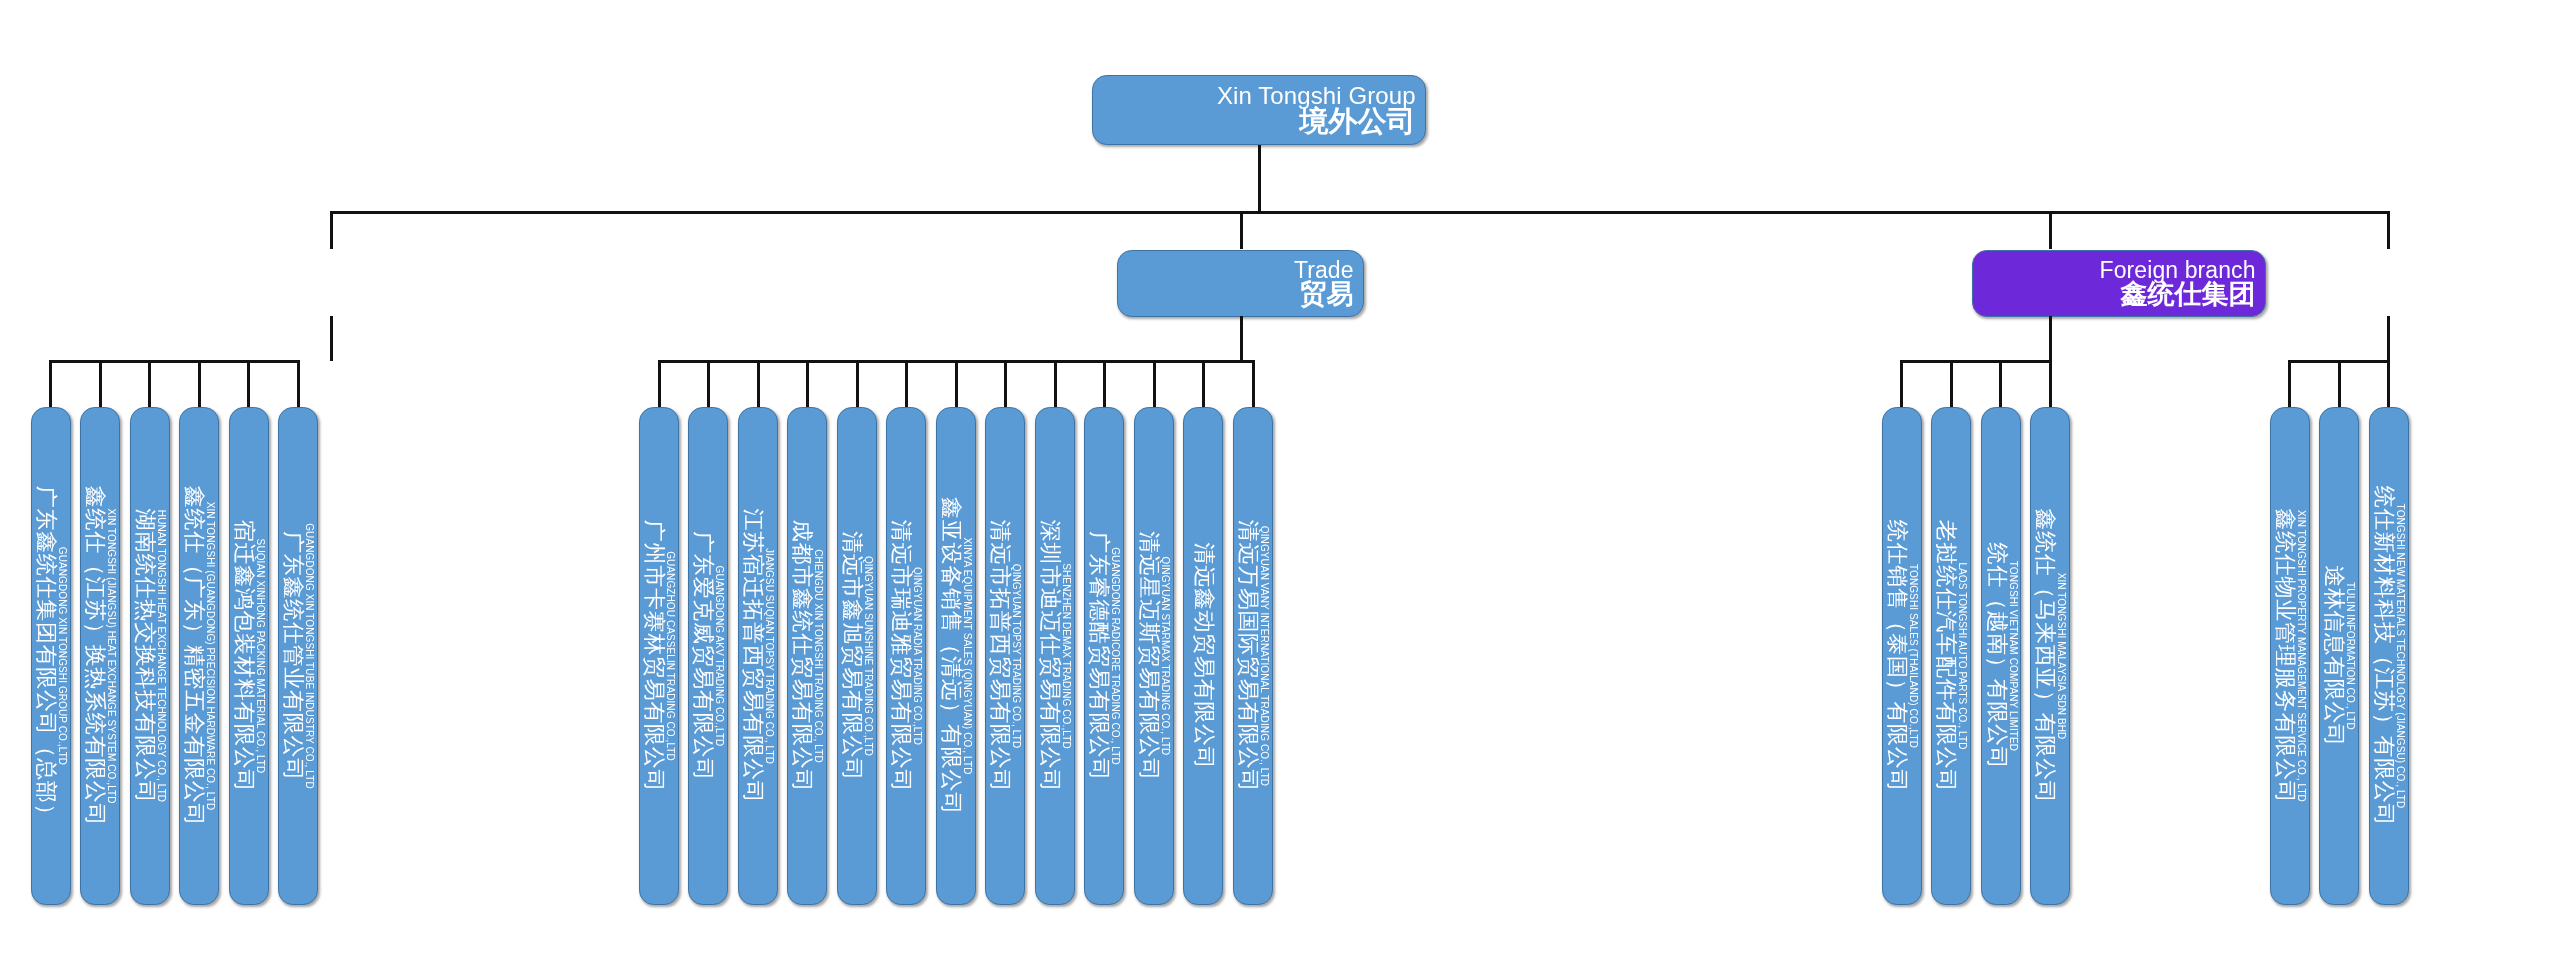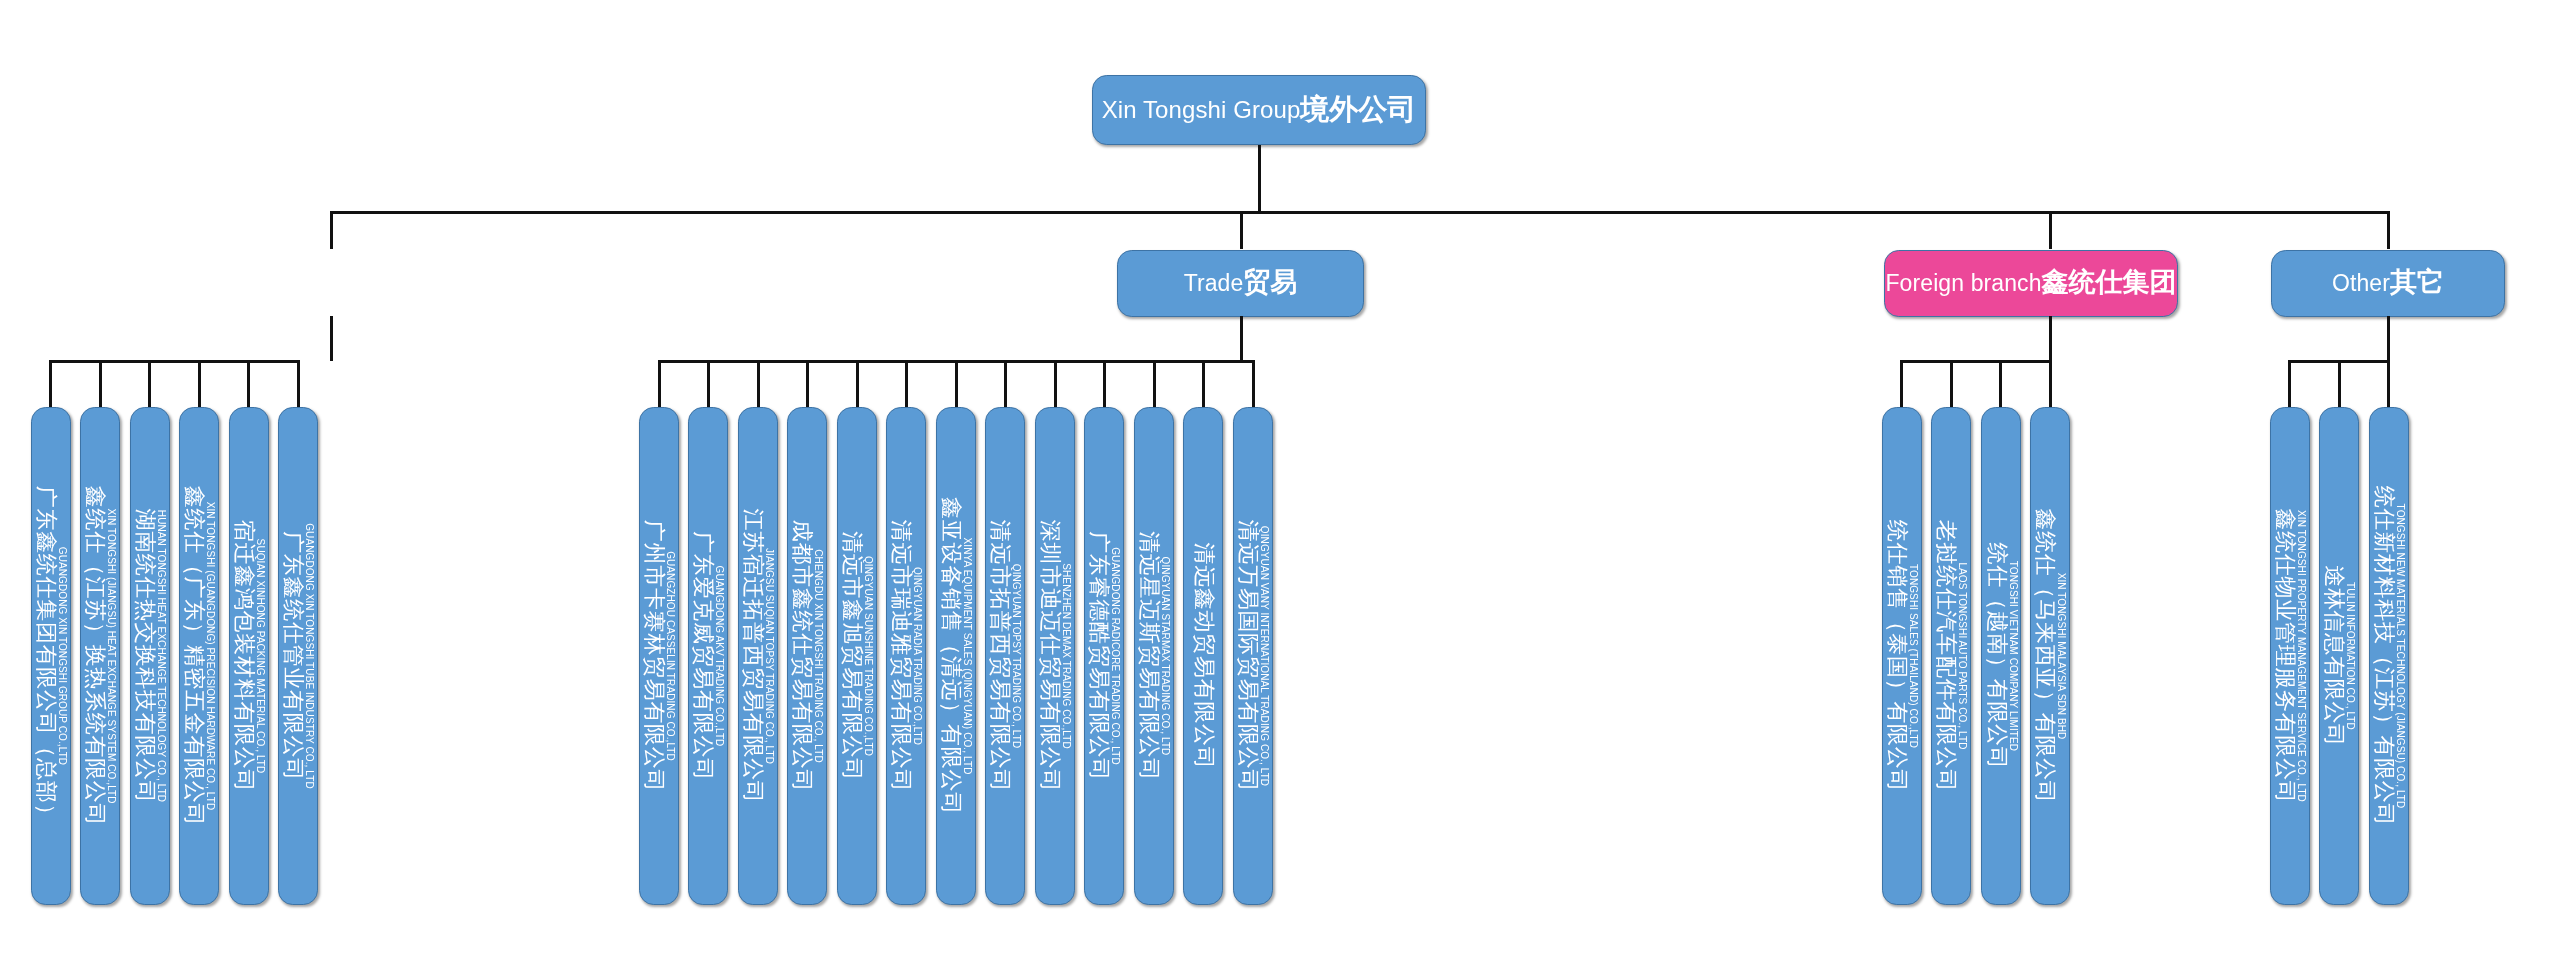--- a/index.html
+++ b/index.html
@@ -32,24 +32,25 @@
     color: #ffffff;
     box-shadow: 1.3px 2px 2.7px rgba(0,0,0,0.35);
     display: flex;
     align-items: center;
     justify-content: center;
     overflow: hidden;
   }
 
   
   .node.h-node {
-    flex-direction: row;
+    flex-direction: column;
     text-align: center;
     line-height: 1.0;
     padding: 2.7px 9.4px;
+    align-items: flex-end;
   }
   .node.h-node .en {
     display: block;
     font-size: 23px;
     font-weight: 400;
     white-space: nowrap;
     letter-spacing: 0.1px;
   }
   .node.h-node .cn {
     display: block;
@@ -245,21 +246,21 @@
       </div>
     </div>
     <div class="vline" style="left: 1252px; top: 360px; height: 47px; background: rgb(17, 17, 17);"></div>
     <div class="node v-node" style="left: 1233px; top: 407px; width: 40px; height: 498px; background: rgb(91, 155, 213); border-color: rgb(61, 115, 165); color: rgb(255, 255, 255);">
       <div class="v-inner" style="width: 482px; height: 40px;">
         <div class="cn">清远万易国际贸易有限公司</div>
         <div class="en">QINGYUAN VANY INTERNATIONAL TRADING CO., LTD</div>
       </div>
     </div>
     <div class="vline" style="left: 2049px; top: 211px; height: 38px; background: rgb(17, 17, 17);"></div>
-    <div class="node h-node division" style="left: 1884px; top: 250px; width: 294px; height: 67px; background: #ec4899; border-color: rgb(61, 115, 165); color: rgb(255, 255, 255);">
+    <div class="node h-node division" style="left: 1972px; top: 250px; width: 294px; height: 67px; background: #6d28d9; border-color: rgb(61, 115, 165); color: rgb(255, 255, 255);">
       <span class="en">Foreign branch</span>
       <span class="cn">鑫统仕集团</span>
     </div>
     <div class="vline" style="left: 2049px; top: 316px; height: 45px; background: rgb(17, 17, 17);"></div>
     <div class="hline" style="left: 1902px; top: 360px; width: 148px; background: rgb(17, 17, 17);"></div>
     <div class="vline" style="left: 1900px; top: 360px; height: 47px; background: rgb(17, 17, 17);"></div>
     <div class="node v-node" style="left: 1882px; top: 407px; width: 40px; height: 498px; background: rgb(91, 155, 213); border-color: rgb(61, 115, 165); color: rgb(255, 255, 255);">
       <div class="v-inner" style="width: 482px; height: 40px;">
         <div class="cn">统仕销售（泰国）有限公司</div>
         <div class="en">TONGSHI SALES (THAILAND) CO.,LTD</div>
@@ -280,24 +281,20 @@
       </div>
     </div>
     <div class="vline" style="left: 2049px; top: 360px; height: 47px; background: rgb(17, 17, 17);"></div>
     <div class="node v-node" style="left: 2030px; top: 407px; width: 40px; height: 498px; background: rgb(91, 155, 213); border-color: rgb(61, 115, 165); color: rgb(255, 255, 255);">
       <div class="v-inner" style="width: 482px; height: 40px;">
         <div class="cn">鑫统仕（马来西亚）有限公司</div>
         <div class="en">XIN TONGSHI MALAYSIA SDN BHD</div>
       </div>
     </div>
     <div class="vline" style="left: 2387px; top: 211px; height: 38px; background: rgb(17, 17, 17);"></div>
-    <div class="node h-node division" style="left: 2271px; top: 250px; width: 234px; height: 67px; background: rgb(91, 155, 213); border-color: rgb(61, 115, 165); color: rgb(255, 255, 255);">
-      <span class="en">Other</span>
-      <span class="cn">其它</span>
-    </div>
     <div class="vline" style="left: 2387px; top: 316px; height: 45px; background: rgb(17, 17, 17);"></div>
     <div class="hline" style="left: 2290px; top: 360px; width: 99px; background: rgb(17, 17, 17);"></div>
     <div class="vline" style="left: 2288px; top: 360px; height: 47px; background: rgb(17, 17, 17);"></div>
     <div class="node v-node" style="left: 2270px; top: 407px; width: 40px; height: 498px; background: rgb(91, 155, 213); border-color: rgb(61, 115, 165); color: rgb(255, 255, 255);">
       <div class="v-inner" style="width: 482px; height: 40px;">
         <div class="cn">鑫统仕物业管理服务有限公司</div>
         <div class="en">XIN TONGSHI PROPERTY MANAGEMENT SERVICE CO., LTD</div>
       </div>
     </div>
     <div class="vline" style="left: 2338px; top: 360px; height: 47px; background: rgb(17, 17, 17);"></div>

